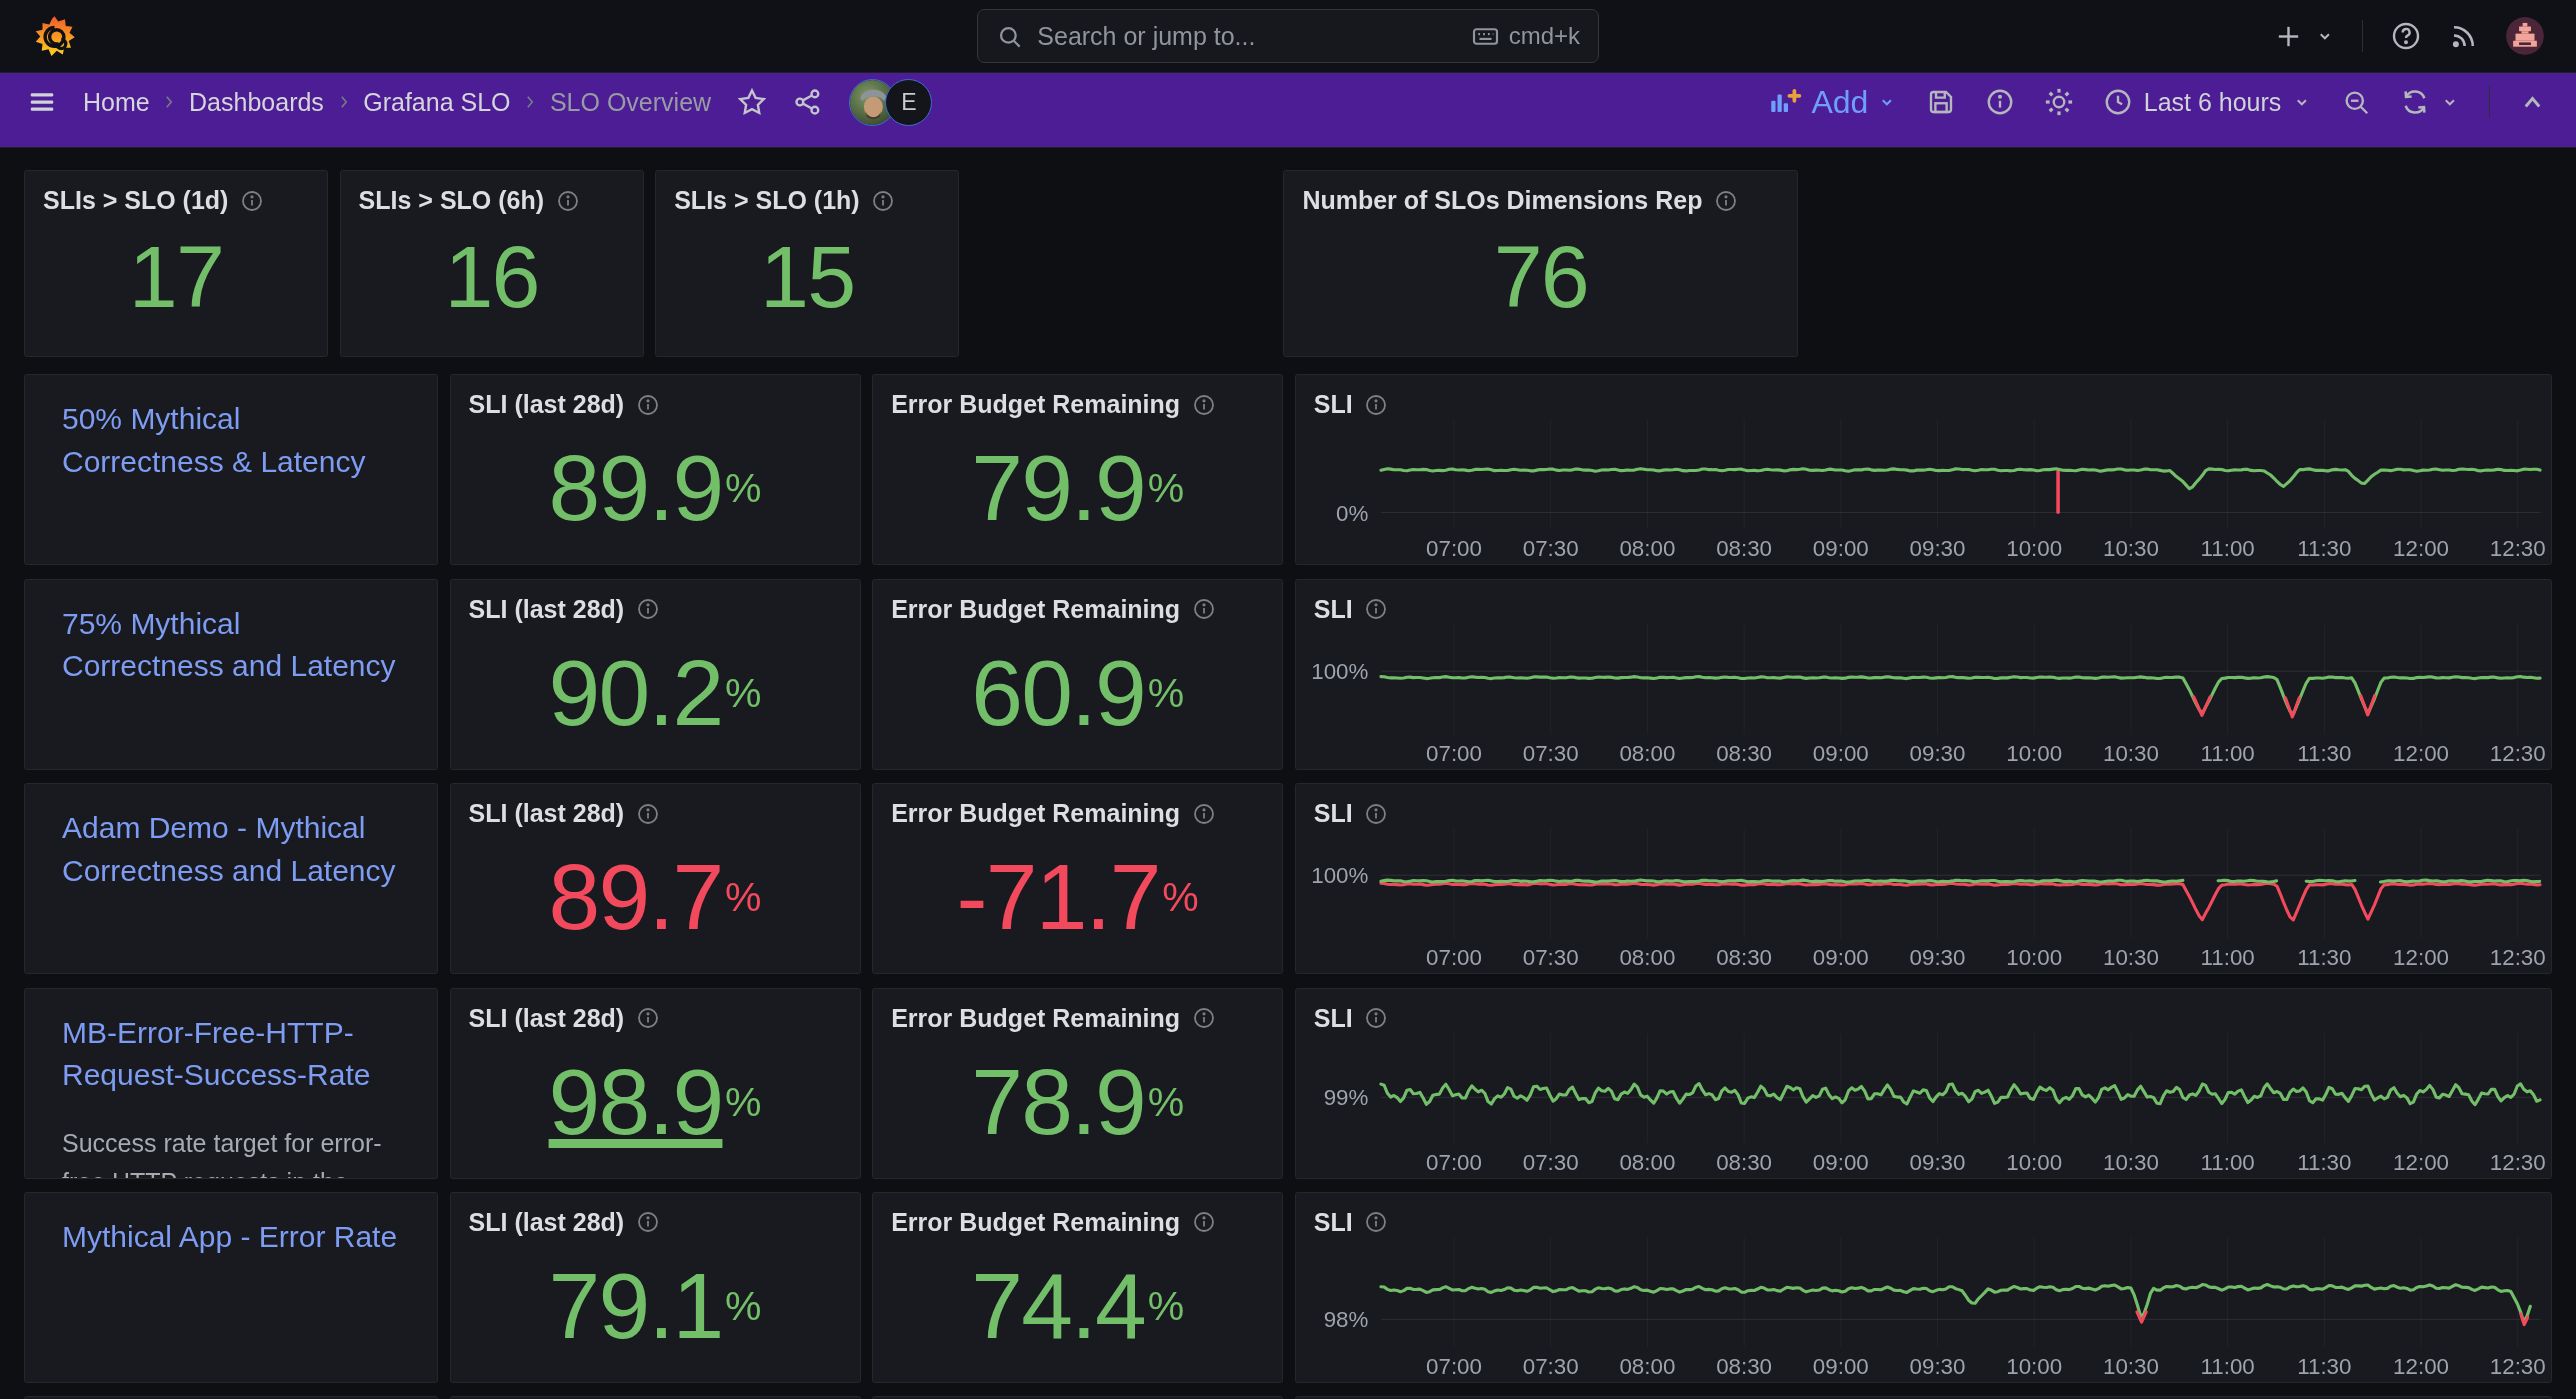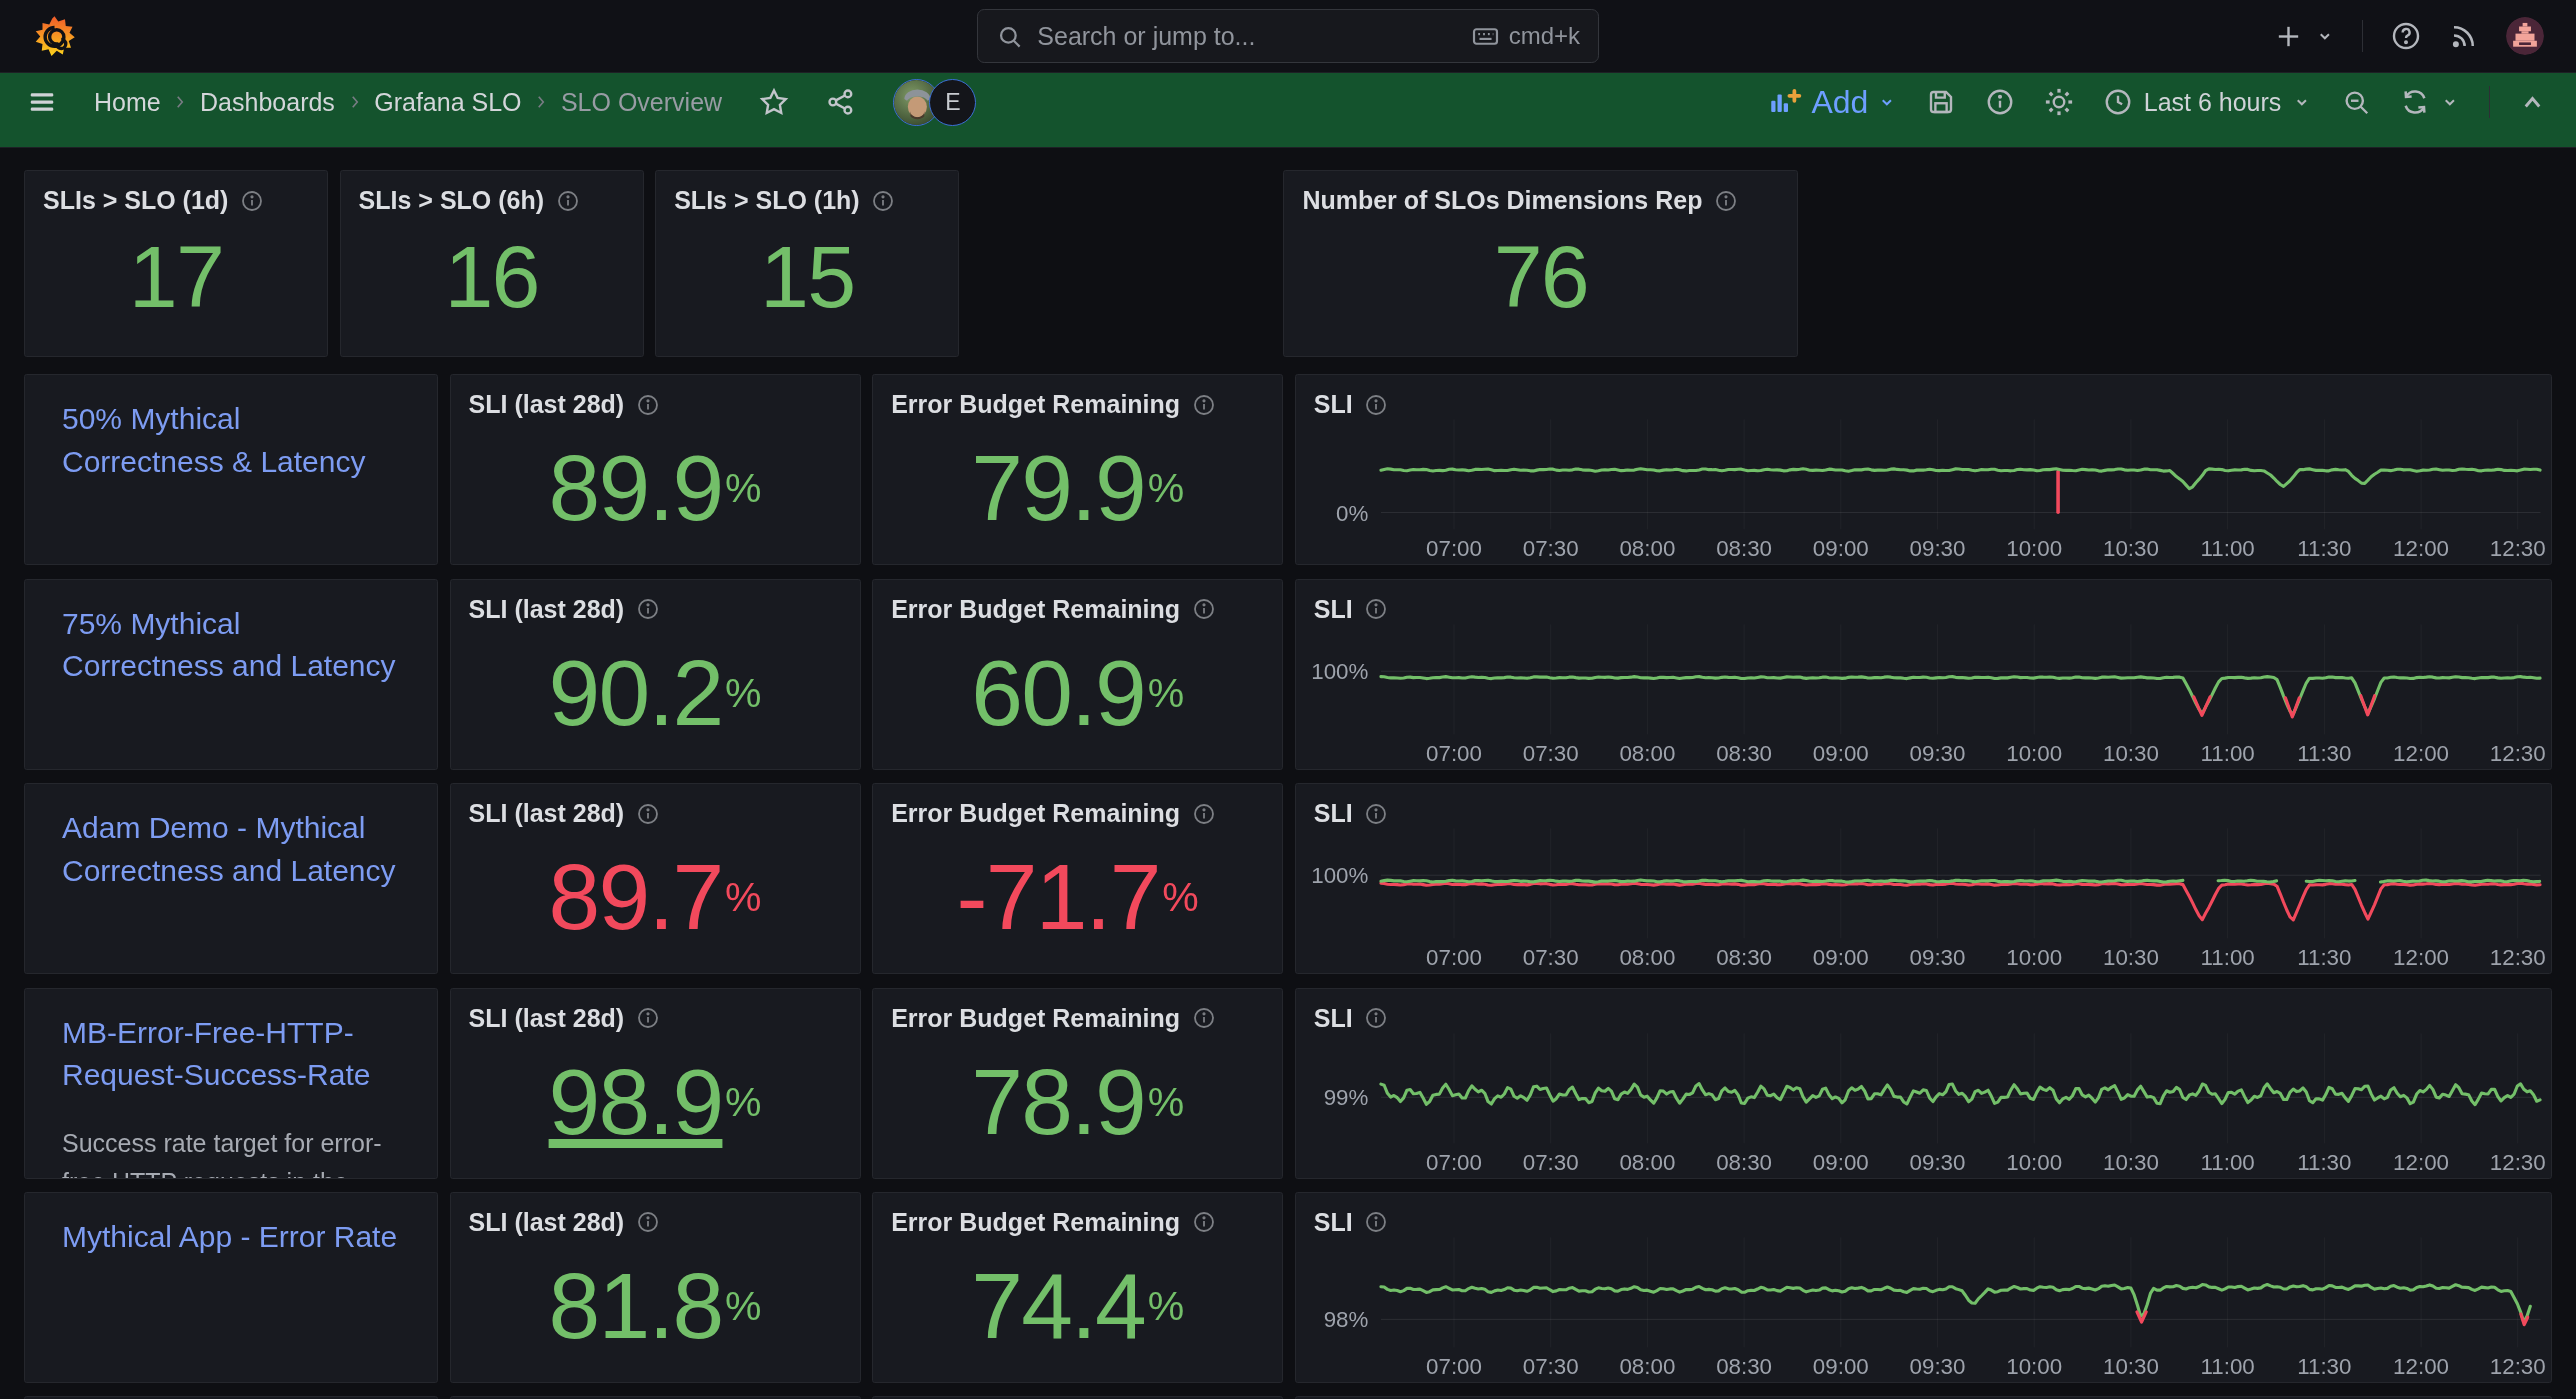--- a/index.html
+++ b/index.html
@@ -12,21 +12,21 @@
   .nav-right { flex:1; display:flex; align-items:center; justify-content:flex-end; gap:27px; }
   .grafana-logo { width:45px; height:47px; }
   .searchbox { width:622px; height:54px; background:#17181d; border:0.9px solid #34363c; border-radius:7.2px; display:flex; align-items:center; padding:0 18px; gap:14.3px; }
   .searchbox .ph { color:#90949c; font-size:25px; flex:1; }
   .searchbox .kbd { color:#90949c; font-size:24px; display:flex; align-items:center; gap:9px; }
   .iconbtn { display:flex; align-items:center; justify-content:center; background:none; border:none; cursor:pointer; }
   .vdiv { width:0.9px; height:32px; background:#2d2f35; }
   .avatar-pixel { width:38px; height:38px; border-radius:50%; }
 
   
-  .toolbar { height:75px; background:#14532d; border-bottom:0.9px solid #1e2025; display:flex; align-items:center; padding:0 30px 16px 27px; gap:37px; }
+  .toolbar { height:75px; background:#4c1d95; border-bottom:0.9px solid #1e2025; display:flex; align-items:center; padding:0 30px 16px 27px; gap:26px; }
   .crumbs { display:flex; align-items:center; gap:10.7px; }
   .crumb { font-size:25px; color:#d4d6da; text-decoration:none; white-space:nowrap; }
   .crumb.current { color:#989ca4; }
   .toolbar .right { margin-left:auto; display:flex; align-items:center; gap:29px; }
   .addbtn { display:flex; align-items:center; gap:9px; background:none; border:none; cursor:pointer; }
   .addbtn .lbl { font-size:32px; font-weight:500; }
   .timebtn { display:flex; align-items:center; gap:10.7px; background:none; border:none; cursor:pointer; }
   .timebtn .lbl { font-size:25px; color:#d0d3d8; white-space:nowrap; }
   .avatars { display:flex; align-items:center; }
   .av { width:47px; height:47px; border-radius:50%; border:1.8px solid #3d6fd8; }
@@ -645,21 +645,21 @@
     <div class="panel w-val">
       <div class="p-header">
         <span class="p-title">SLI (last 28d)</span>
         <svg class="info-ic" width="24" height="24" viewBox="0 0 24 24" fill="none" stroke="#8e9196" stroke-width="1.8">
             <circle cx="12" cy="12" r="9"></circle>
             <line x1="12" y1="11" x2="12" y2="16.5"></line>
             <circle cx="12" cy="7.8" r="0.7" fill="#8e9196"></circle>
           </svg>
       </div>
       <div class="stat-value">
-        <span class="num" style="color: rgb(115, 191, 105);">81.8</span>
+        <span class="num" style="color: rgb(115, 191, 105);">79.1</span>
           <span class="pct" style="color: rgb(115, 191, 105);">%</span>
       </div>
     </div>
     <div class="panel w-val">
       <div class="p-header">
         <span class="p-title">Error Budget Remaining</span>
         <svg class="info-ic" width="24" height="24" viewBox="0 0 24 24" fill="none" stroke="#8e9196" stroke-width="1.8">
             <circle cx="12" cy="12" r="9"></circle>
             <line x1="12" y1="11" x2="12" y2="16.5"></line>
             <circle cx="12" cy="7.8" r="0.7" fill="#8e9196"></circle>

